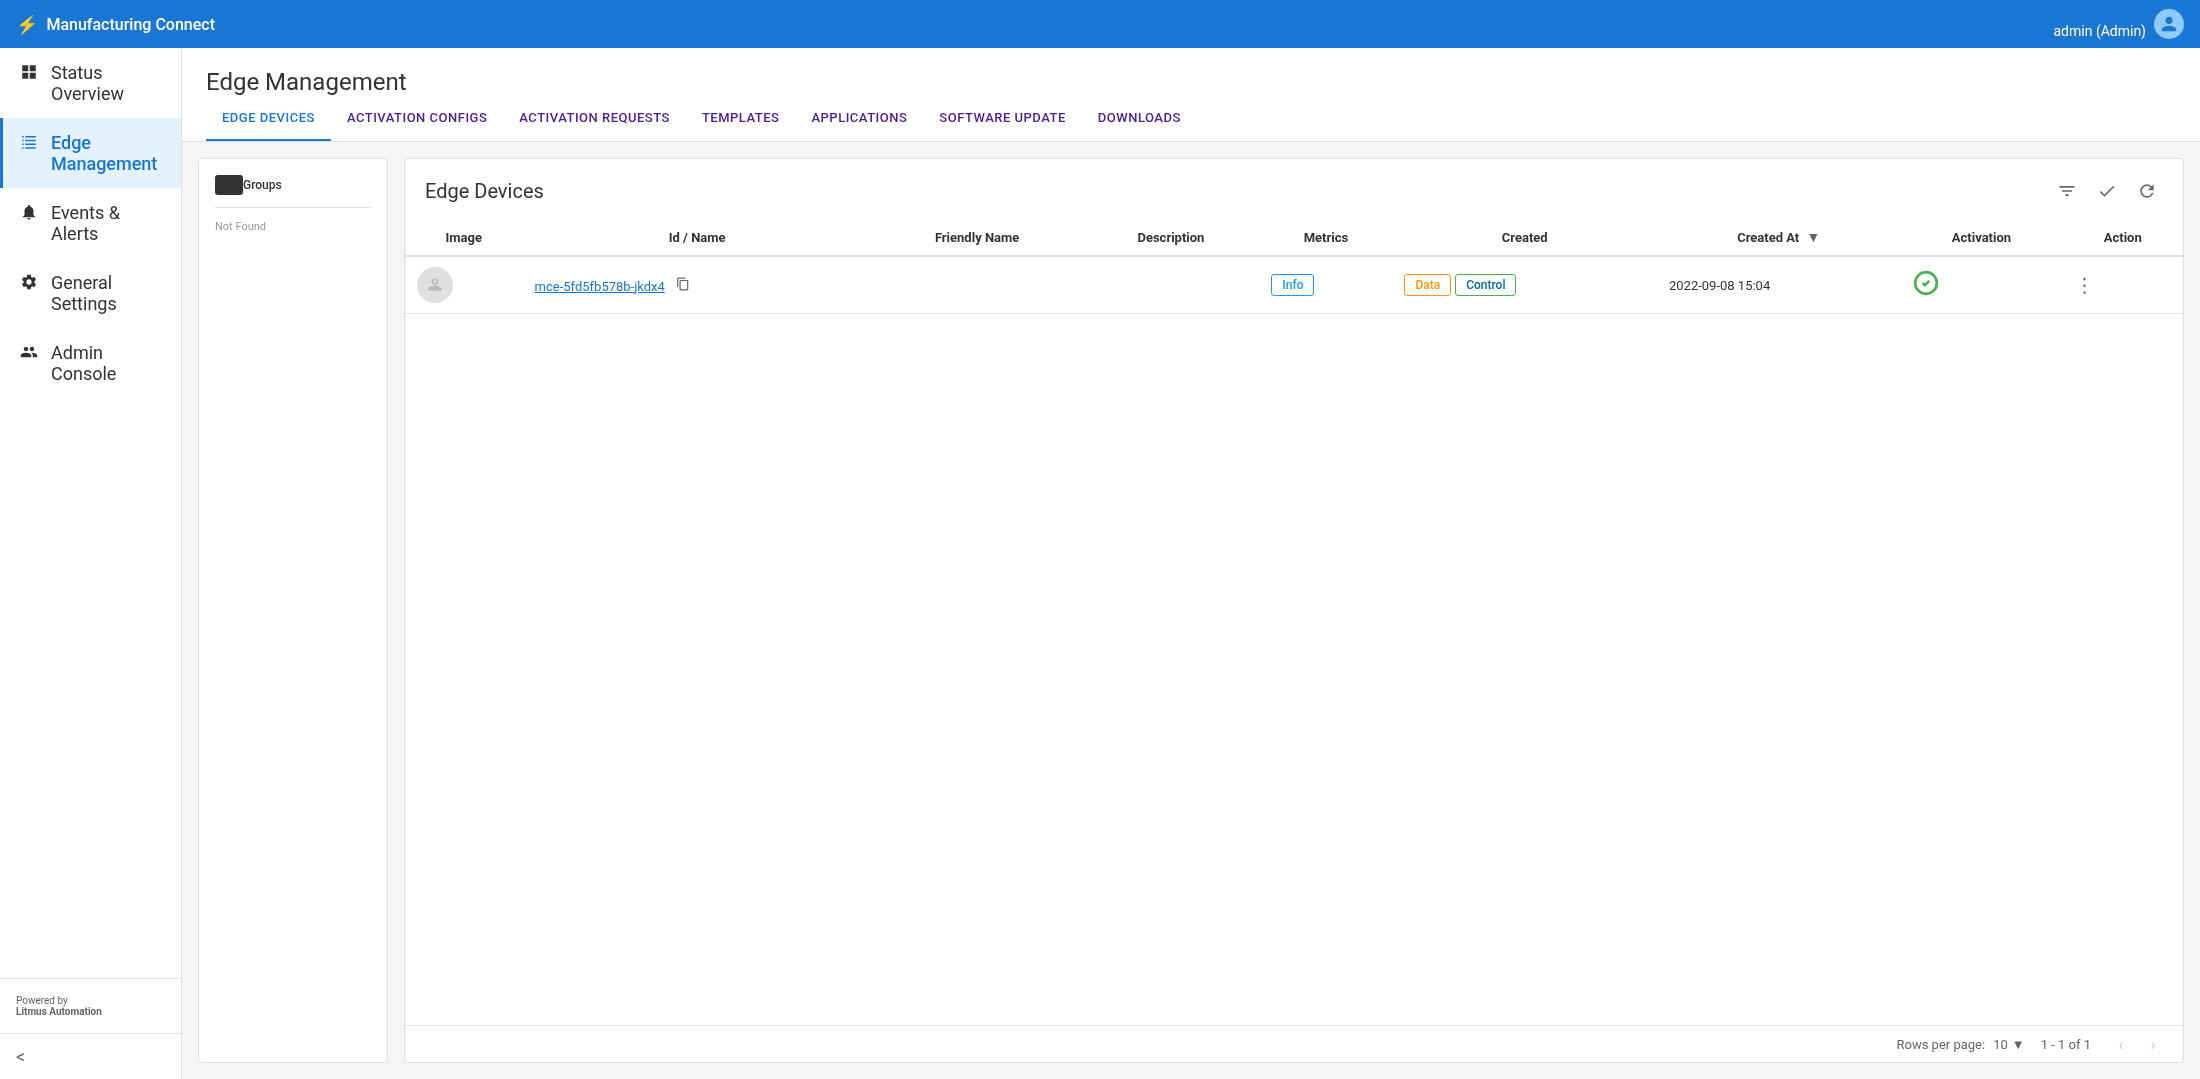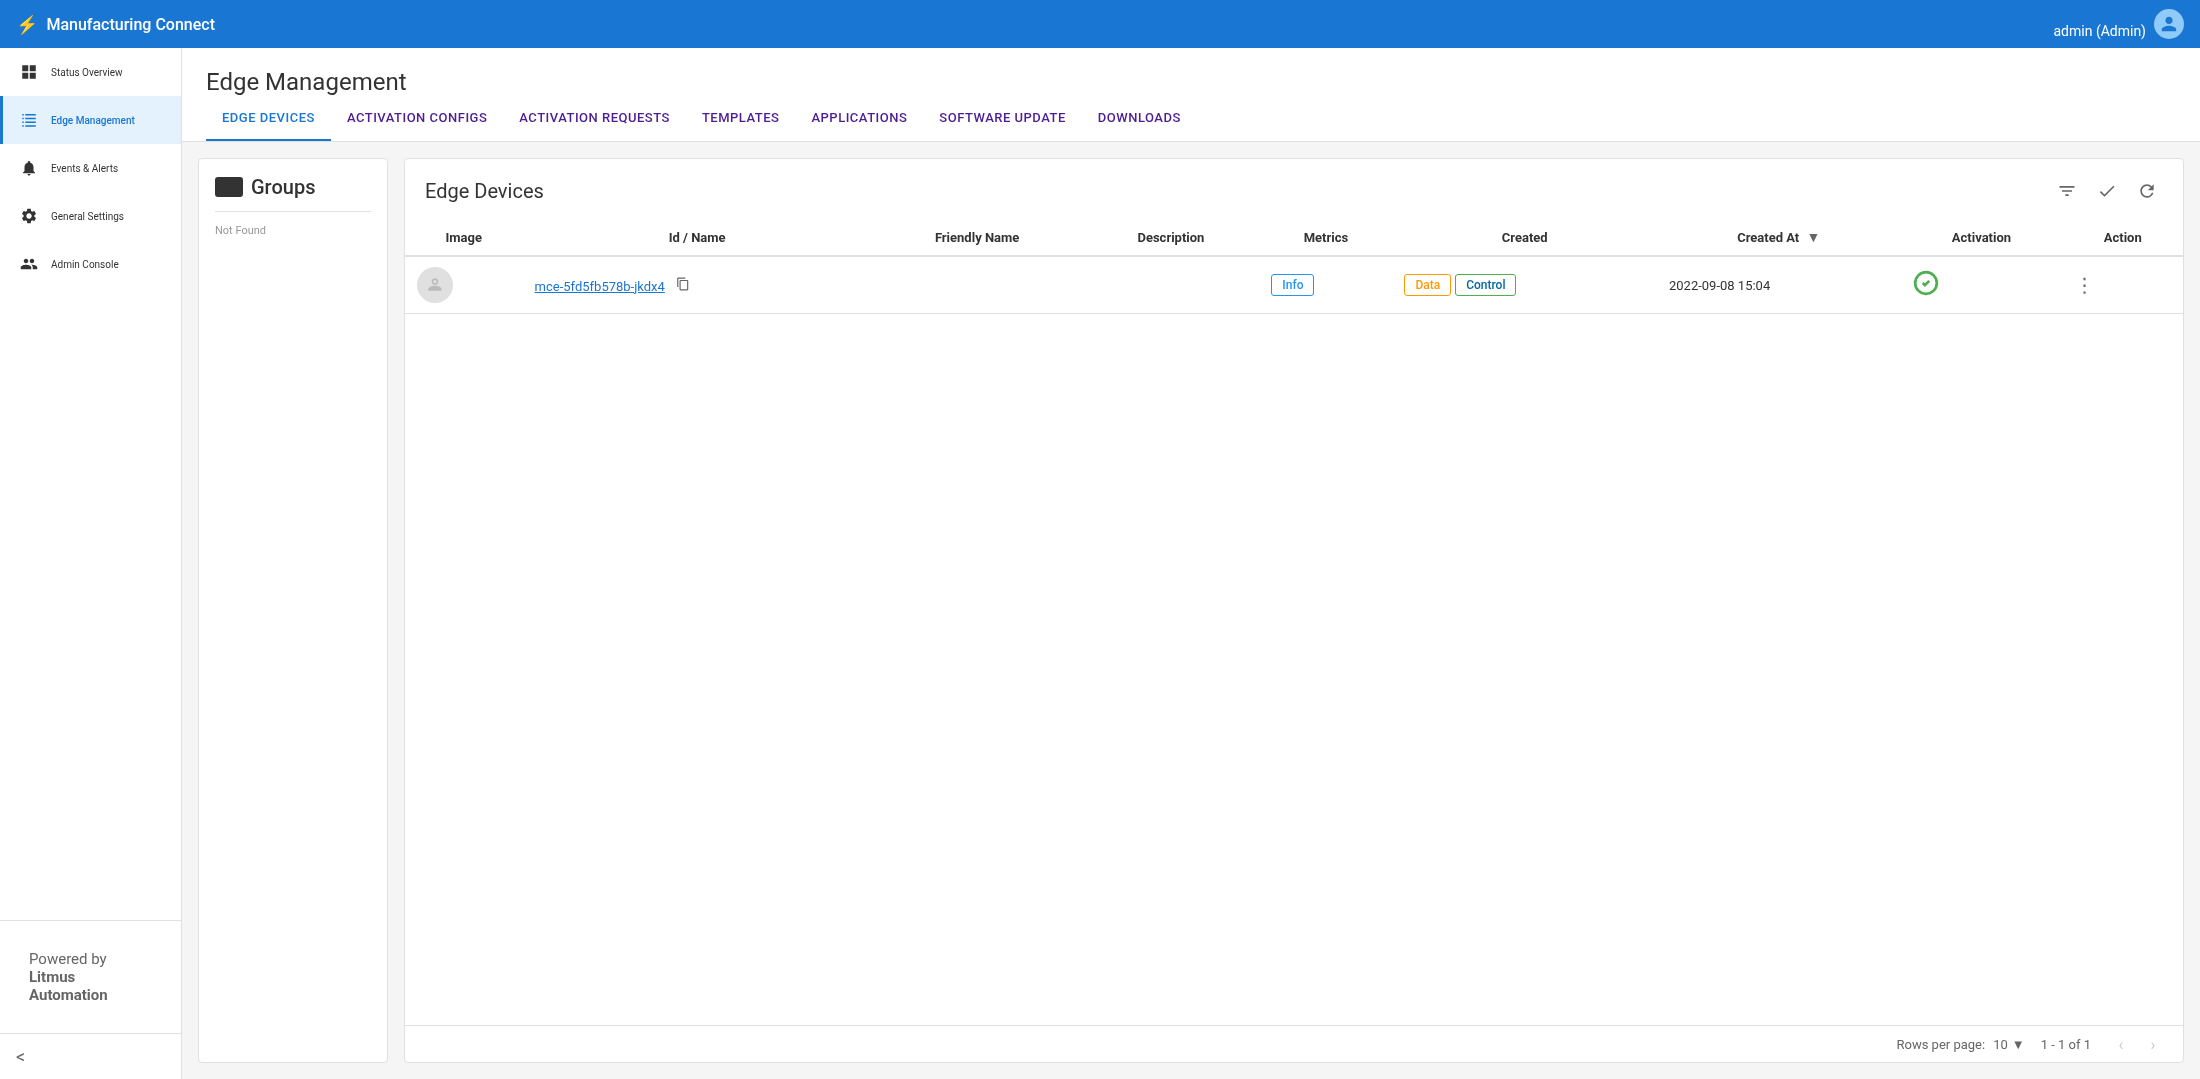--- a/index.html
+++ b/index.html
@@ -29,38 +29,38 @@
       background: #fff;
       border-right: 1px solid #e0e0e0;
       display: flex;
       flex-direction: column;
       flex-shrink: 0;
       height: 100%;
     }
     .sidebar-nav { flex: 1; }
     .sidebar-item {
       display: flex;
-      align-items: center;
+      align-items: flex-start;
       gap: 12px;
       padding: 14px 16px;
       cursor: pointer;
       color: #333;
-      font-size: 10px;
+      font-size: 18px;
       border-left: 3px solid transparent;
     }
     .sidebar-item.active {
       background: #e3f2fd;
       border-left: 3px solid #1976d2;
       color: #1976d2;
       font-weight: 500;
     }
     .sidebar-icon { width: 20px; height: 20px; display: flex; align-items: center; justify-content: center; flex-shrink: 0; }
     .sidebar-footer {
-      padding: 29px;
-      font-size: 15px;
+      padding: 16px;
+      font-size: 10px;
       color: #666;
       border-top: 1px solid #e0e0e0;
     }
     .sidebar-footer .powered { font-weight: normal; }
     .sidebar-footer .litmus { font-weight: bold; }
     .sidebar-collapse {
       padding: 12px 16px;
       cursor: pointer;
       color: #666;
       font-size: 18px;
@@ -104,22 +104,22 @@
       width: 190px;
       background: #fff;
       border: 1px solid #e0e0e0;
       border-radius: 4px;
       flex-shrink: 0;
       padding: 16px;
     }
     .groups-header {
       display: flex;
       align-items: center;
-      gap: 8px;
-      font-size: 20px;
+      gap: 0;
+      font-size: 12px;
       font-weight: 500;
       color: #333;
       margin-bottom: 8px;
     }
     .groups-icon {
       width: 28px;
       height: 20px;
       background: #333;
       border-radius: 3px;
       display: inline-block;

